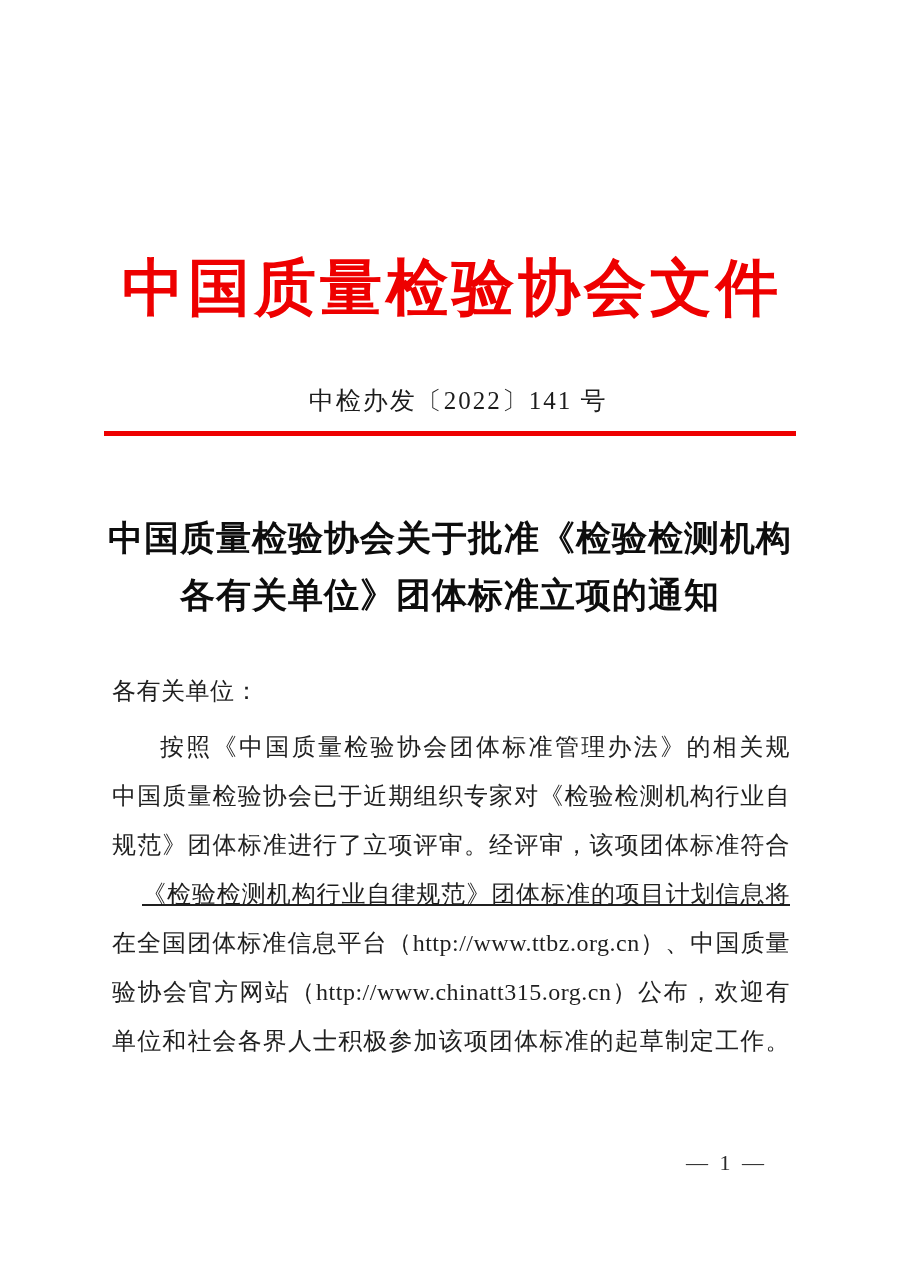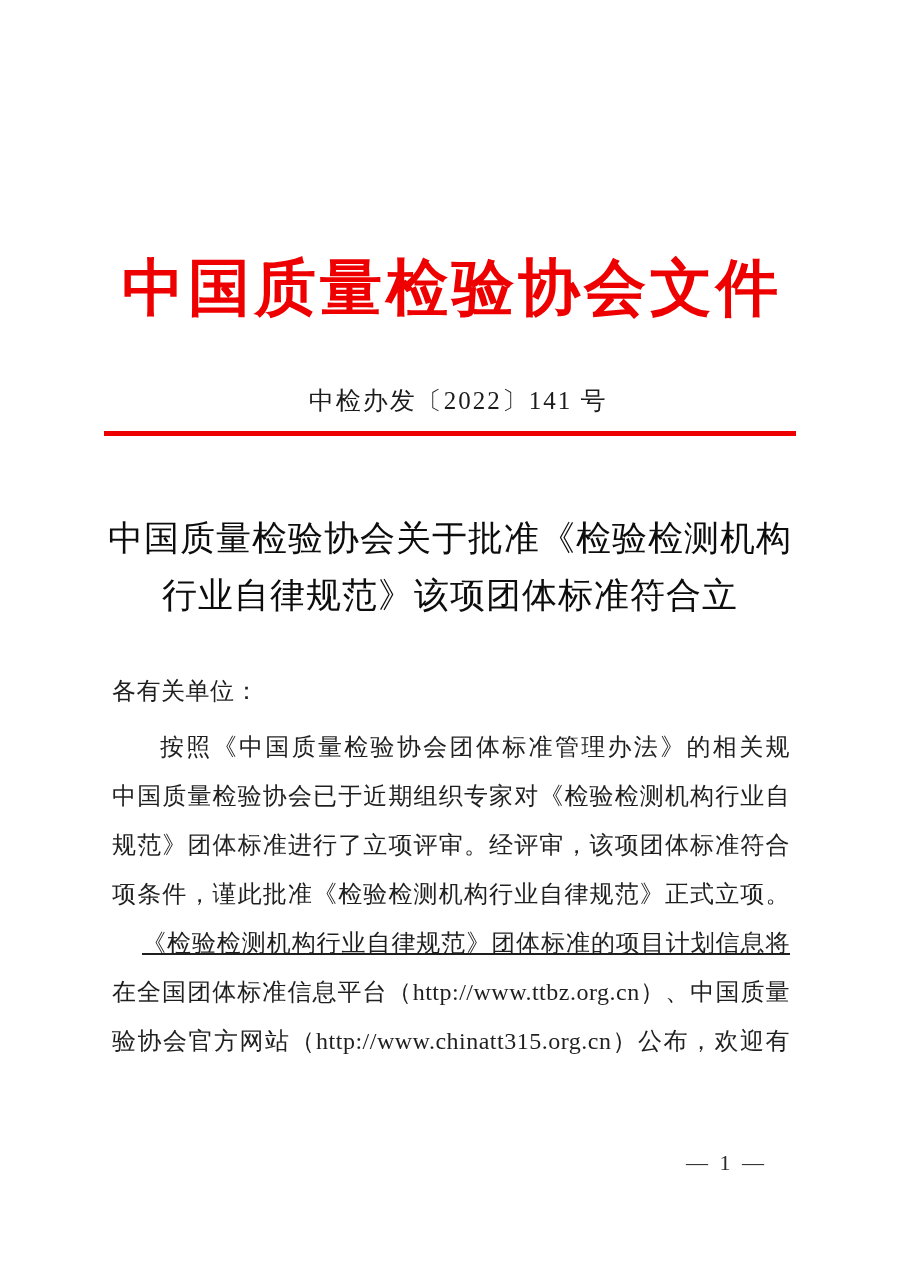--- a/index.html
+++ b/index.html
@@ -53,21 +53,21 @@
     background: var(--accent, #ee0000);
   }
   .notice-title {
     position: absolute;
     top: 510px;
     left: 0;
     right: 0;
     text-align: center;
     font-size: 35px;
     line-height: 57px;
-    font-weight: normal;
+    font-weight: bold;
     color: #0d0d0d;
     letter-spacing: 1px;
   }
   .body-text {
     position: absolute;
     top: 667px;
     left: 112px;
     width: 678px;
     font-size: 24px;
     color: #1f1f1f;
@@ -112,37 +112,37 @@
 <div class="page">
 
   <div class="org-title">中国质量检验协会文件</div>
 
   <div class="doc-number">中检办发〔2022〕141 号</div>
 
   <div class="red-rule"></div>
 
   <div class="notice-title">
     <div>中国质量检验协会关于批准《检验检测机构</div>
-    <div>行业自律规范》该项团体标准符合立</div>
+    <div>各有关单位》团体标准立项的通知</div>
   </div>
 
   <div class="body-text">
 
     <div class="line plain">各有关单位：</div>
 
     <div class="para-1">
       <div class="line indent-2">按照《中国质量检验协会团体标准管理办法》的相关规定，</div>
       <div class="line">中国质量检验协会已于近期组织专家对《检验检测机构行业自律</div>
       <div class="line">规范》团体标准进行了立项评审。经评审，该项团体标准符合立</div>
-      <div class="line">项条件，谨此批准《检验检测机构行业自律规范》正式立项。</div>
     </div>
 
     <div>
       <div class="line indent-bracket">《检验检测机构行业自律规范》团体标准的项目计划信息将</div>
       <div class="line">在全国团体标准信息平台（http://www.ttbz.org.cn）、中国质量检</div>
       <div class="line">验协会官方网站（http://www.chinatt315.org.cn）公布，欢迎有关</div>
+      <div class="line">单位和社会各界人士积极参加该项团体标准的起草制定工作。</div>
     </div>
 
   </div>
 
   <div class="page-number">— 1 —</div>
 
 </div>
 
 </body></html>

